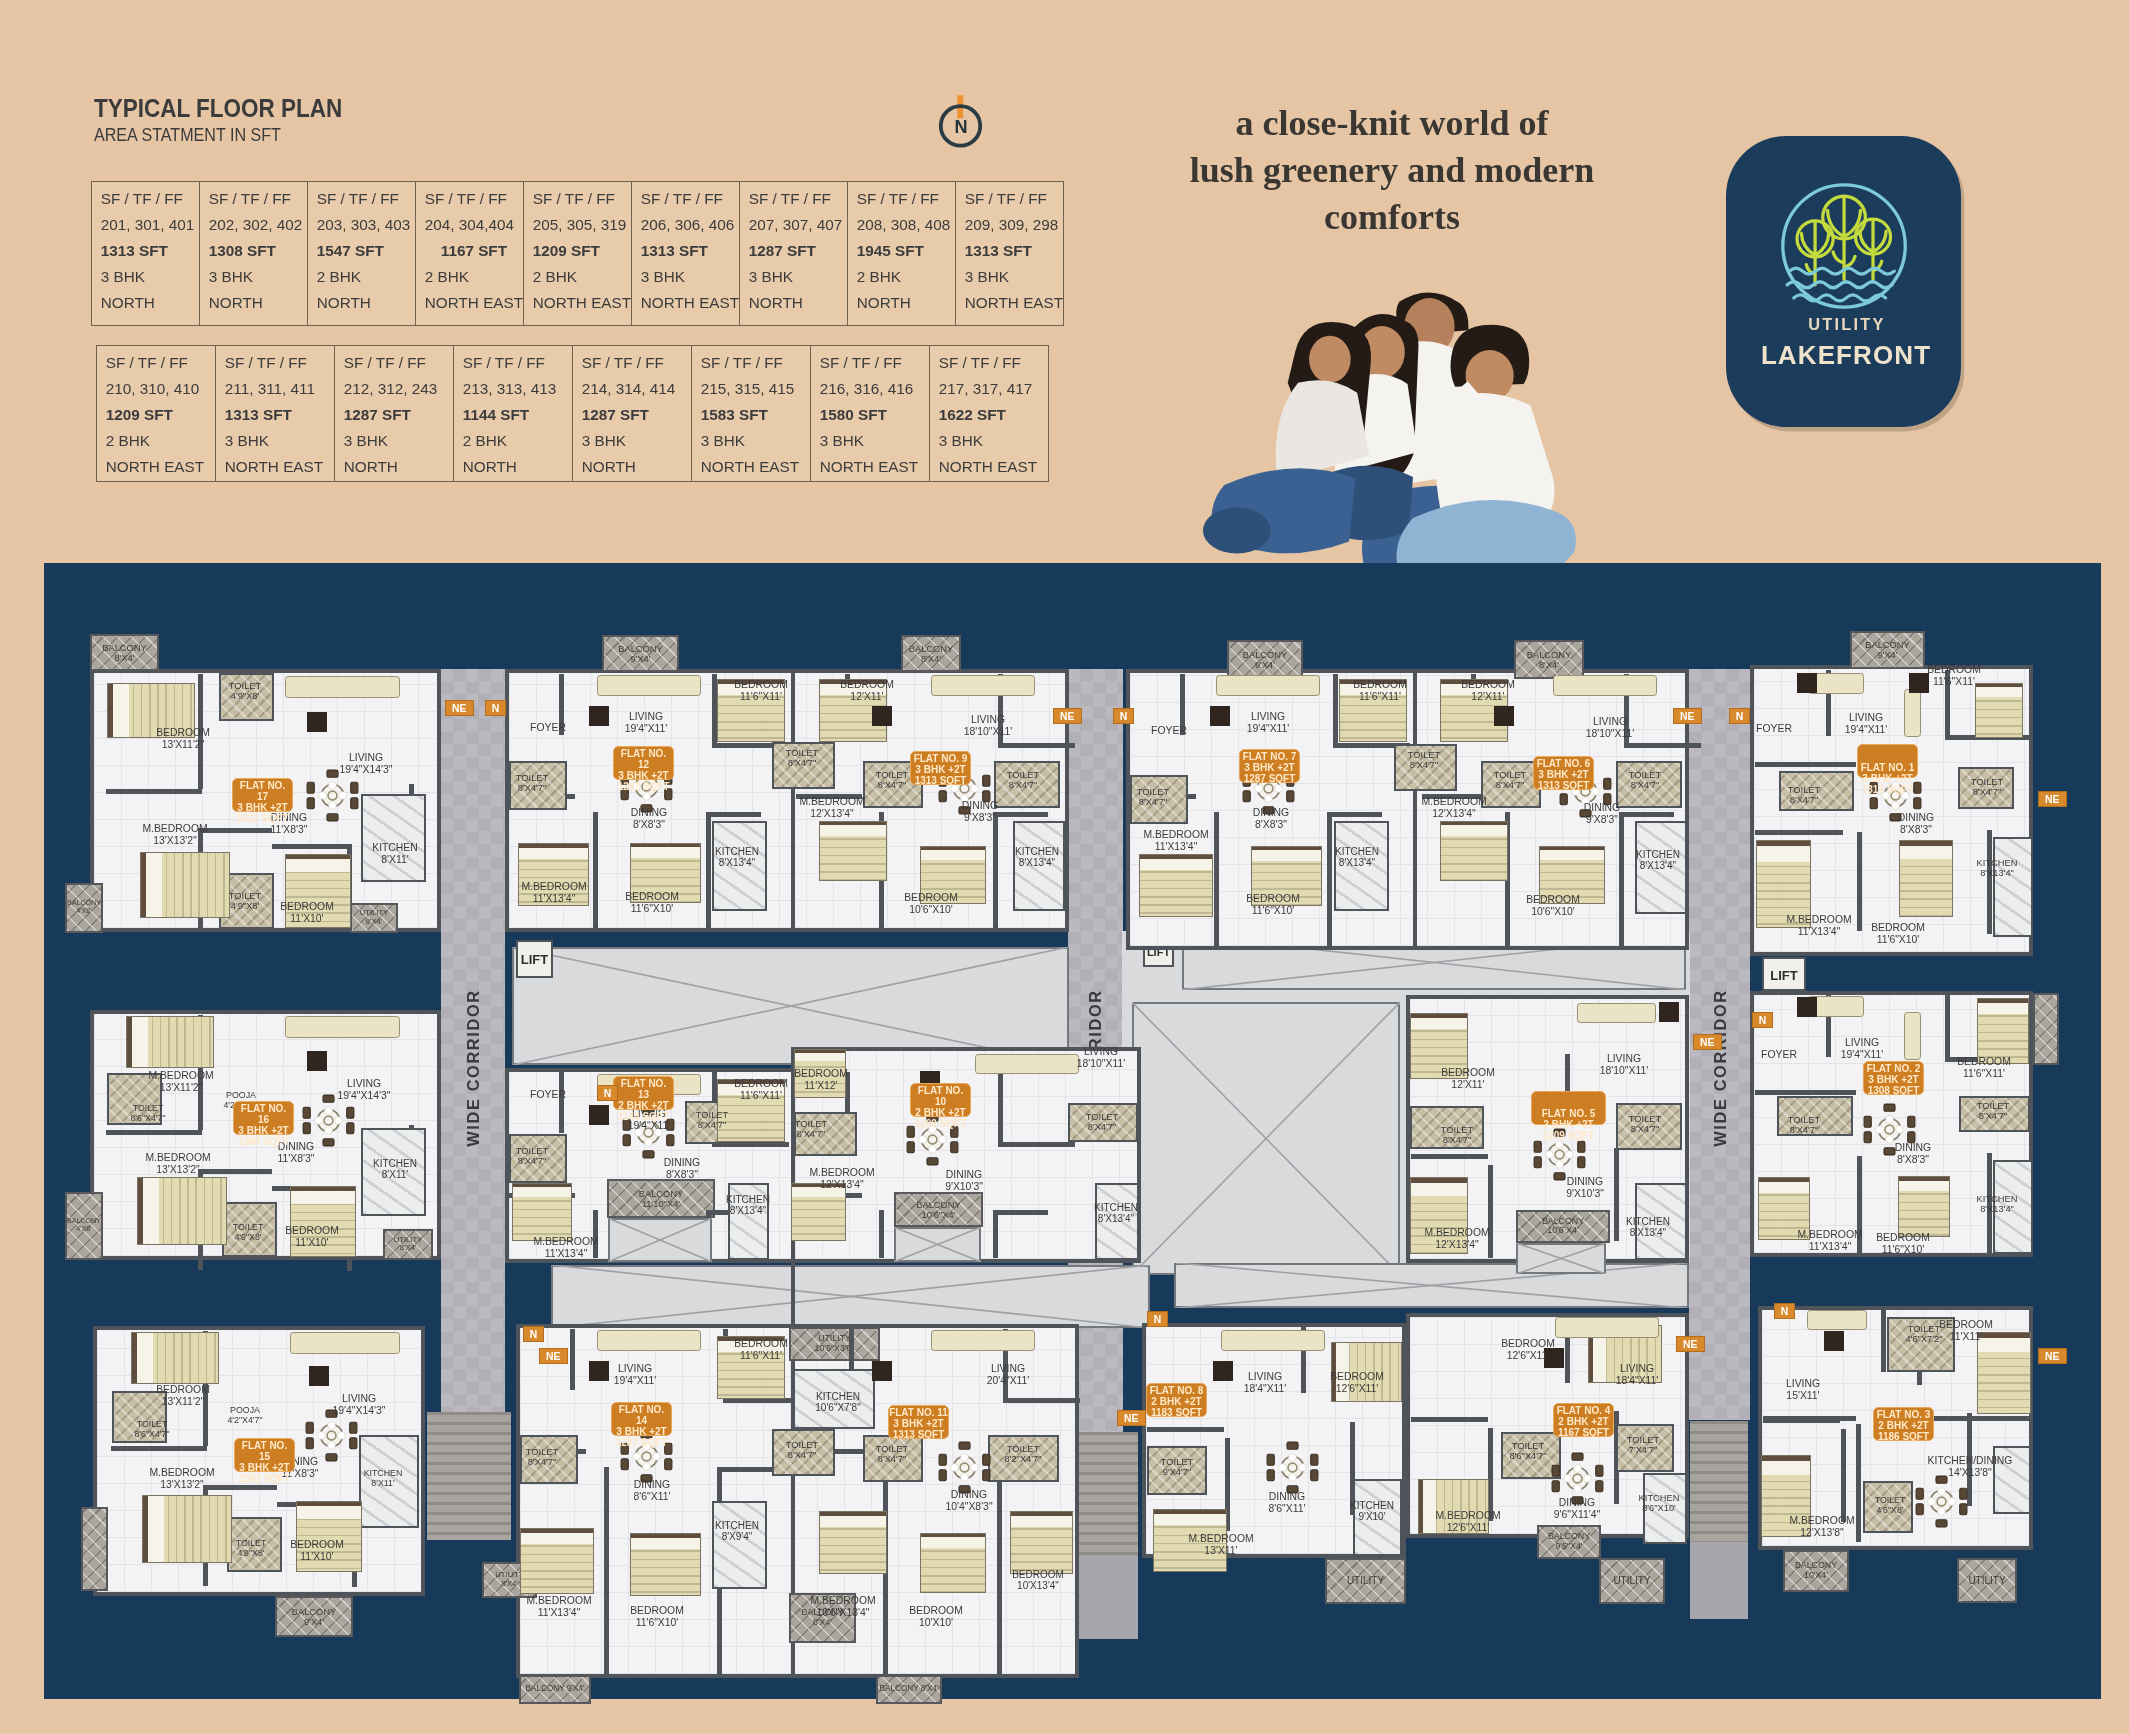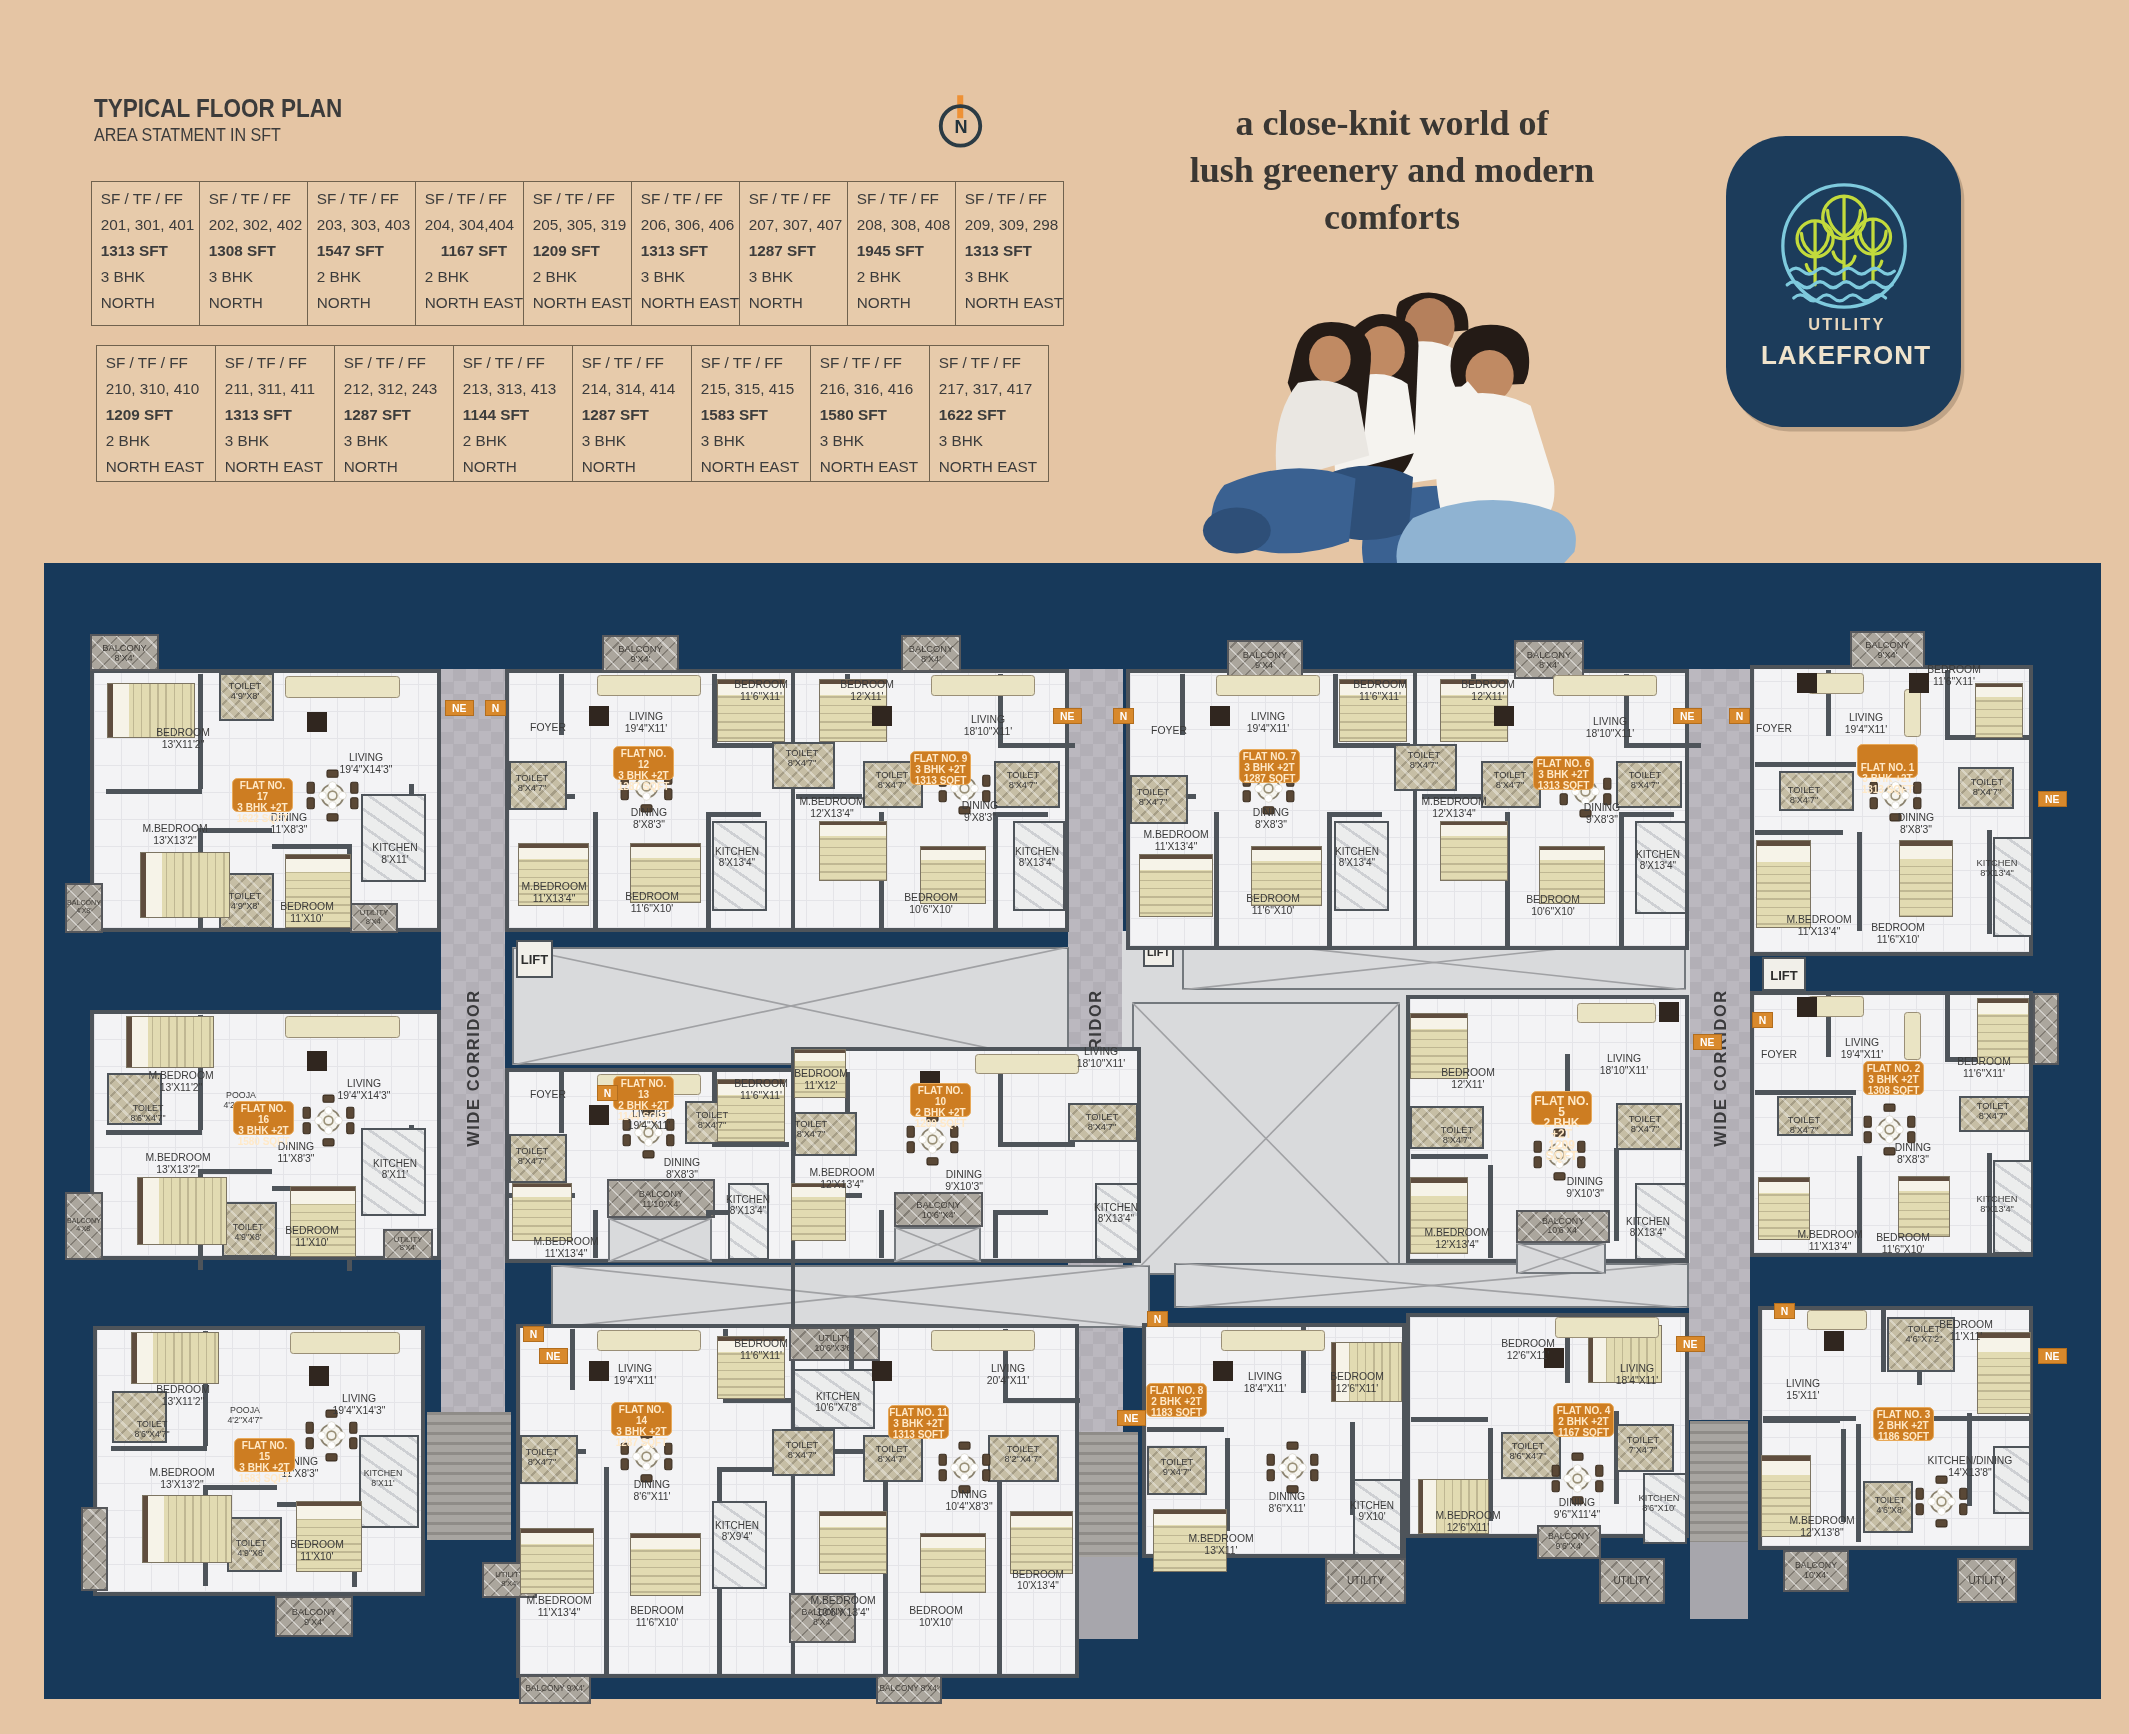--- a/index.html
+++ b/index.html
@@ -1163,21 +1163,21 @@
 <div class="ab ctr" style="left:1645px;top:1124px;font-size:9.3px;color:#3a3a3a;">TOILET<br>8'X4'7"</div>
 
 <div class="ab ctr" style="left:1457px;top:1239px;font-size:10.4px;color:#3a3a3a;">M.BEDROOM<br>12'X13'4"</div>
 
 <div class="ab ctr" style="left:1624px;top:1065px;font-size:10.4px;color:#3a3a3a;">LIVING<br>18'10"X11'</div>
 
 <div class="ab ctr" style="left:1585px;top:1188px;font-size:10.4px;color:#3a3a3a;">DINING<br>9'X10'3"</div>
 
 <div class="ab ctr" style="left:1648px;top:1227px;font-size:10px;color:#3a3a3a;">KITCHEN<br>8'X13'4"</div>
 
-<div class="ab tag" style="left:1531px;top:1091px;width:61px;height:34px;font-size:12px;line-height:11px;padding-top:4px;">FLAT NO. 5<br>2 BHK +2T<br>1209 SQFT</div>
+<div class="ab tag" style="left:1531px;top:1091px;width:75px;height:34px;font-size:10px;line-height:11px;padding-top:16px;">FLAT NO. 5<br>2 BHK +2T<br>1209 SQFT</div>
 
 <div class="ab toi" style="left:1777px;top:1096px;width:76px;height:40px;"></div>
 
 <div class="ab toi" style="left:1959px;top:1096px;width:71px;height:36px;"></div>
 
 <div class="ab kit" style="left:1993px;top:1160px;width:40px;height:94px;"></div>
 
 <div class="ab bedv" style="left:1977px;top:998px;width:52px;height:66px;"></div>
 
 <div class="ab bedv" style="left:1758px;top:1177px;width:52px;height:63px;"></div>

